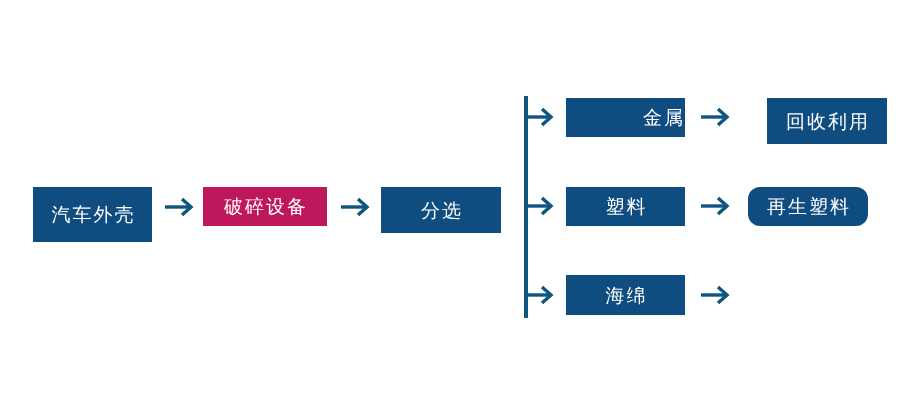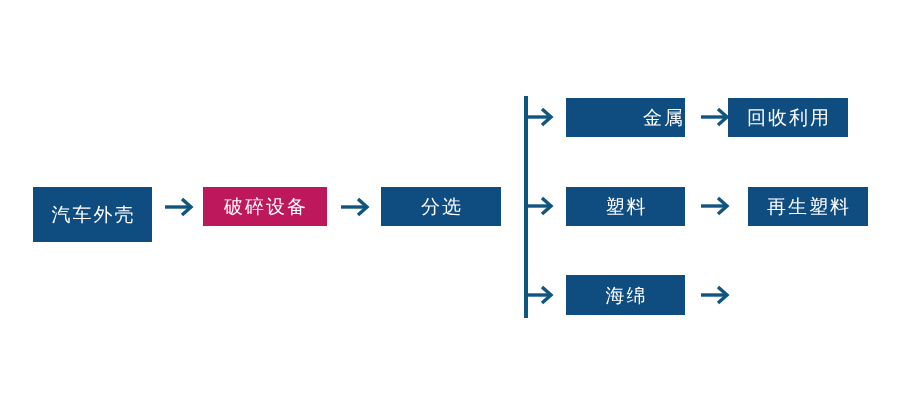--- a/index.html
+++ b/index.html
@@ -69,21 +69,21 @@
     <span>破碎设备</span>
   </div>
 
   <svg class="arrow" style="left:340px; top:196px;" width="32" height="22" viewBox="0 0 32 22">
     <g fill="none" stroke="#0f557f" stroke-width="3.4">
       <line x1="1" y1="11" x2="25" y2="11"></line>
       <polyline points="18,3 27,11 18,19" stroke-linejoin="miter"></polyline>
     </g>
   </svg>
 
-  <div class="node blue" style="left:381px; top:187px; width:120px; height:39px;">
+  <div class="node blue" style="left:381px; top:187px; width:120px; height:46px;">
     <span>分选</span>
   </div>
 
   <div class="bus-line" style="left:524px; top:96px; width:4px; height:222px;"></div>
 
   <svg class="branch" style="left:526px; top:106px;" width="30" height="22" viewBox="0 0 30 22">
     <g fill="none" stroke="#0f557f" stroke-width="3.4">
       <line x1="0" y1="11" x2="23" y2="11"></line>
       <polyline points="16,3 25,11 16,19" stroke-linejoin="miter"></polyline>
     </g>
@@ -107,36 +107,36 @@
     <span>金属</span>
   </div>
 
   <svg class="arrow" style="left:700px; top:106px;" width="32" height="22" viewBox="0 0 32 22">
     <g fill="none" stroke="#0f557f" stroke-width="3.4">
       <line x1="1" y1="11" x2="25" y2="11"></line>
       <polyline points="18,3 27,11 18,19" stroke-linejoin="miter"></polyline>
     </g>
   </svg>
 
-  <div class="node blue" style="left:728px; top:98px; width:120px; height:39px;justify-content:center;">
+  <div class="node blue" style="left:767px; top:98px; width:120px; height:46px;justify-content:center;">
     <span>回收利用</span>
   </div>
 
   <div class="node blue" style="left:566px; top:187px; width:119px; height:39px;">
     <span>塑料</span>
   </div>
 
   <svg class="arrow" style="left:700px; top:195px;" width="32" height="22" viewBox="0 0 32 22">
     <g fill="none" stroke="#0f557f" stroke-width="3.4">
       <line x1="1" y1="11" x2="25" y2="11"></line>
       <polyline points="18,3 27,11 18,19" stroke-linejoin="miter"></polyline>
     </g>
   </svg>
 
-  <div class="node blue" style="left:748px; top:187px; width:120px; height:39px;">
+  <div class="node blue" style="left:748px; top:187px; width:120px; height:39px;border-radius:12px;">
     <span>再生塑料</span>
   </div>
 
   <div class="node blue" style="left:566px; top:275px; width:119px; height:40px;">
     <span>海绵</span>
   </div>
 
   <svg class="arrow" style="left:700px; top:284px;" width="32" height="22" viewBox="0 0 32 22">
     <g fill="none" stroke="#0f557f" stroke-width="3.4">
       <line x1="1" y1="11" x2="25" y2="11"></line>

